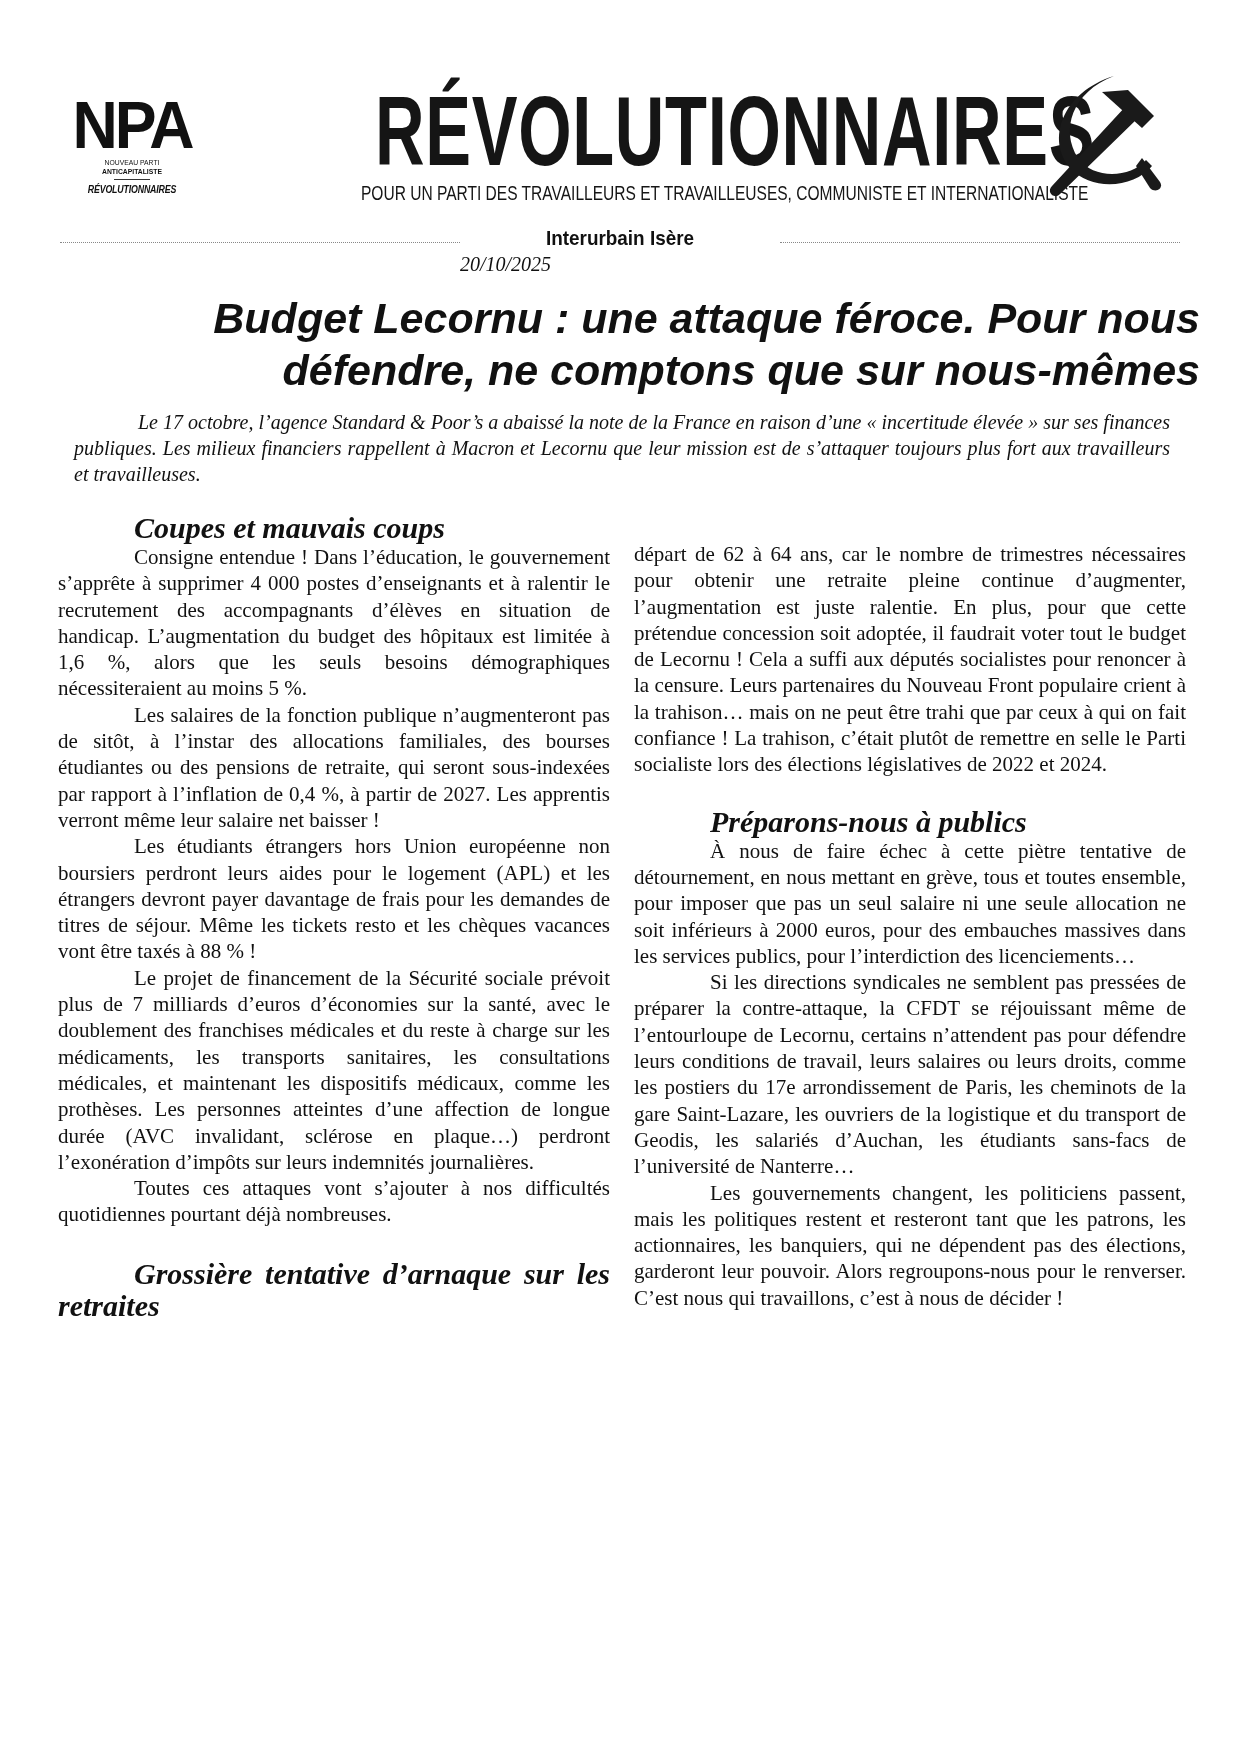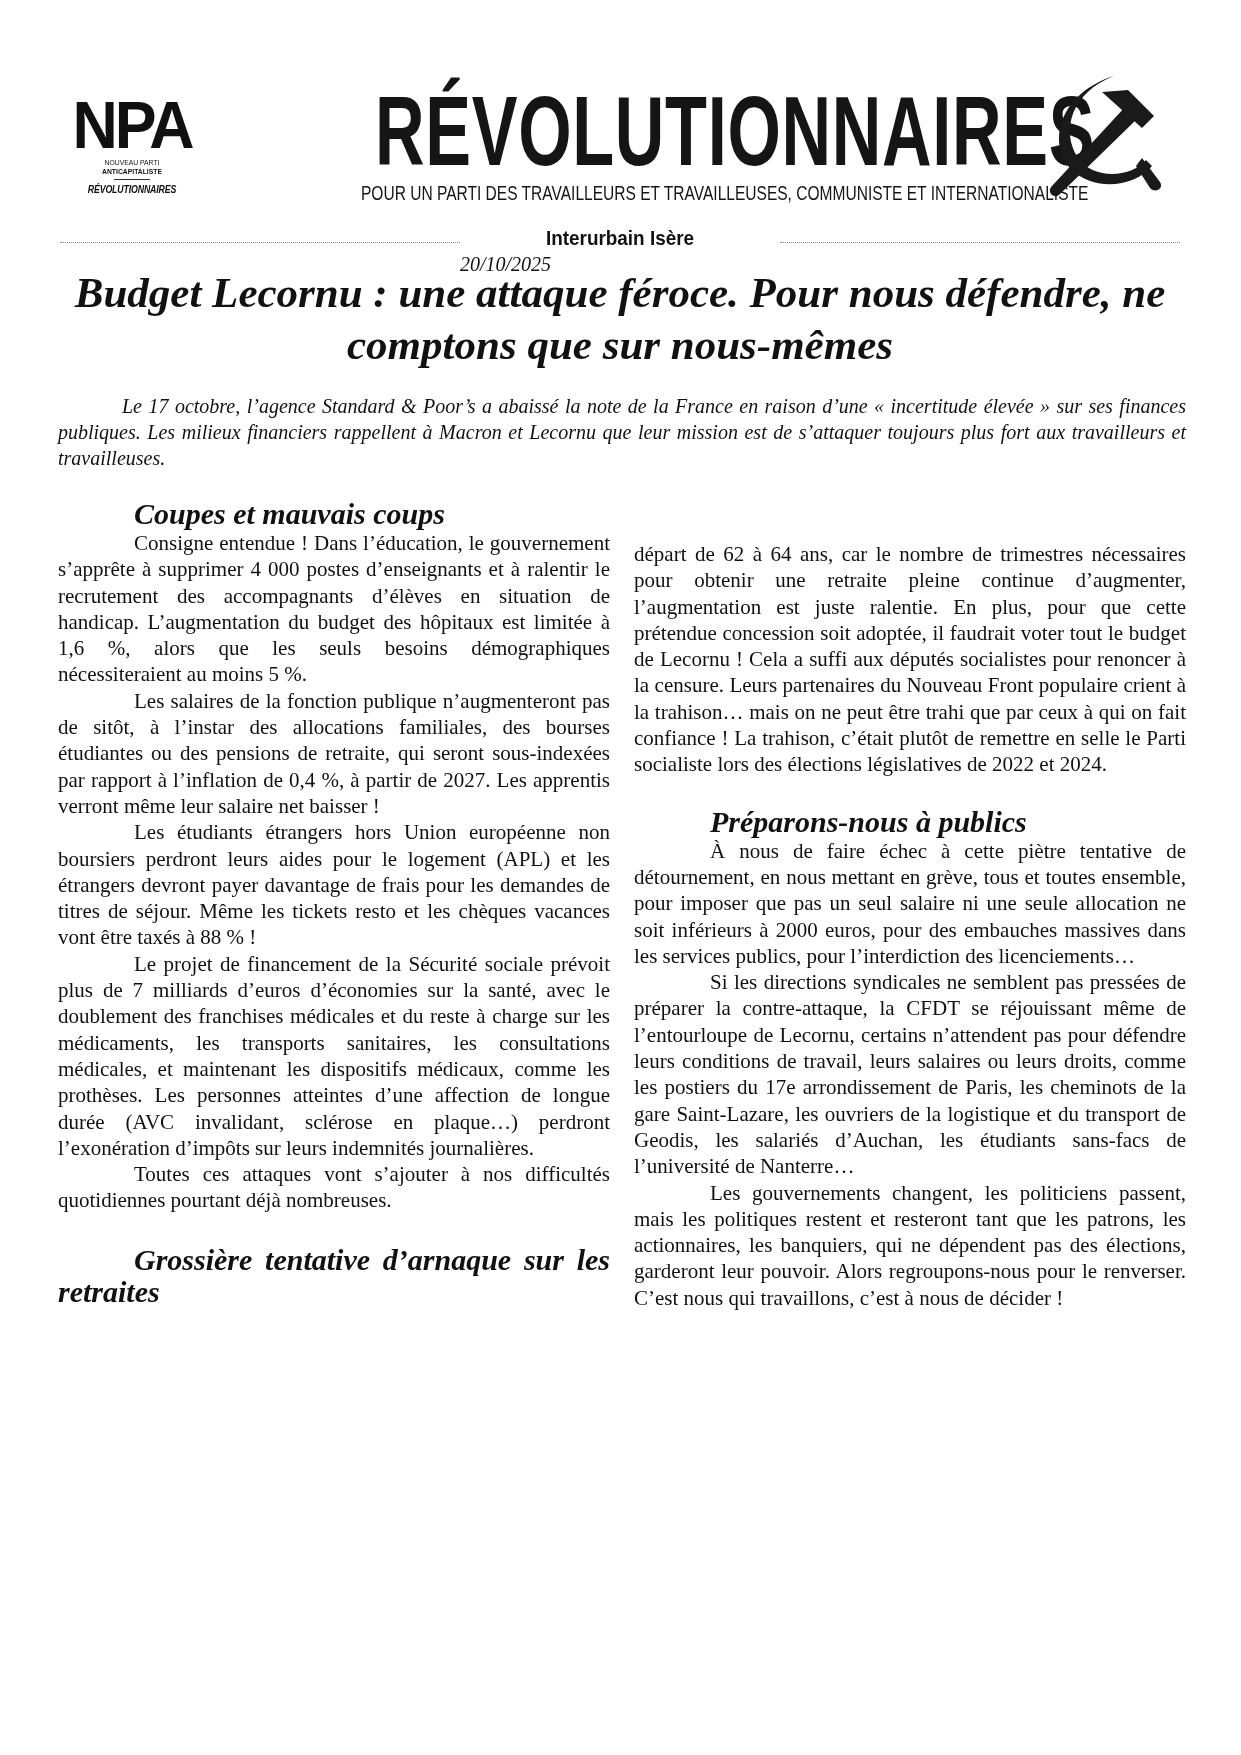--- a/index.html
+++ b/index.html
@@ -19,26 +19,26 @@
   .masthead-sub { font-family:"Liberation Sans", sans-serif; font-size:21px; line-height:26px; transform:scaleX(0.74); white-space:nowrap; margin-top:-2px; color:#151515; }
 
   .sickle { position:absolute; left:1042px; top:70px; width:120px; height:130px; }
 
   .rule-left, .rule-right { position:absolute; top:242px; height:0; border-top:1px dotted #888; }
   .rule-left { left:60px; width:400px; }
   .rule-right { left:780px; width:400px; }
   .location { position:absolute; left:460px; top:226px; width:320px; text-align:center; font-family:"Liberation Sans", sans-serif; font-weight:bold; font-size:21px; transform:scaleX(0.9); }
   .date { position:absolute; left:460px; top:253px; width:320px; font-family:"Liberation Serif", serif; font-style:italic; font-size:20px; }
 
-  .headline { position:absolute; left:40px; top:267px; width:1160px; text-align:center; font-family:Liberation Serif, serif; font-style:italic; font-weight:bold; font-size:43px; line-height:52px; }
+  .headline { position:absolute; left:40px; top:292px; width:1160px; text-align:right; font-family:Liberation Sans, sans-serif; font-style:italic; font-weight:bold; font-size:43px; line-height:52px; }
   .lede { position:absolute; left:58px; top:393px; width:1128px; font-family:"Liberation Serif", serif; font-style:italic; font-size:20px; line-height:26px; text-align:justify; }
-  .lede p { margin:0; text-indent:64px; }
+  .lede p { margin:16px; text-indent:64px; }
 
   
-  .col { position:absolute; top:498px; font-family:"Liberation Serif", serif; font-size:21px; line-height:26.3px; text-align:justify; }
+  .col { position:absolute; top:512px; font-family:"Liberation Serif", serif; font-size:21px; line-height:26.3px; text-align:justify; }
   .col-left { left:58px; width:552px; }
   .col-right { left:634px; top:541px; width:552px; }
   .col h2 { margin:0; font-family:"Liberation Serif", serif; font-style:italic; font-weight:bold; font-size:30px; line-height:32px; text-indent:76px; text-align:justify; }
   .col p { margin:0; text-indent:76px; hyphens:none; }
   .col p.cont { text-indent:0; }
   .gap { height:30px; }
   .gap2 { height:28px; }
 </style>
 </head>
 <body>

